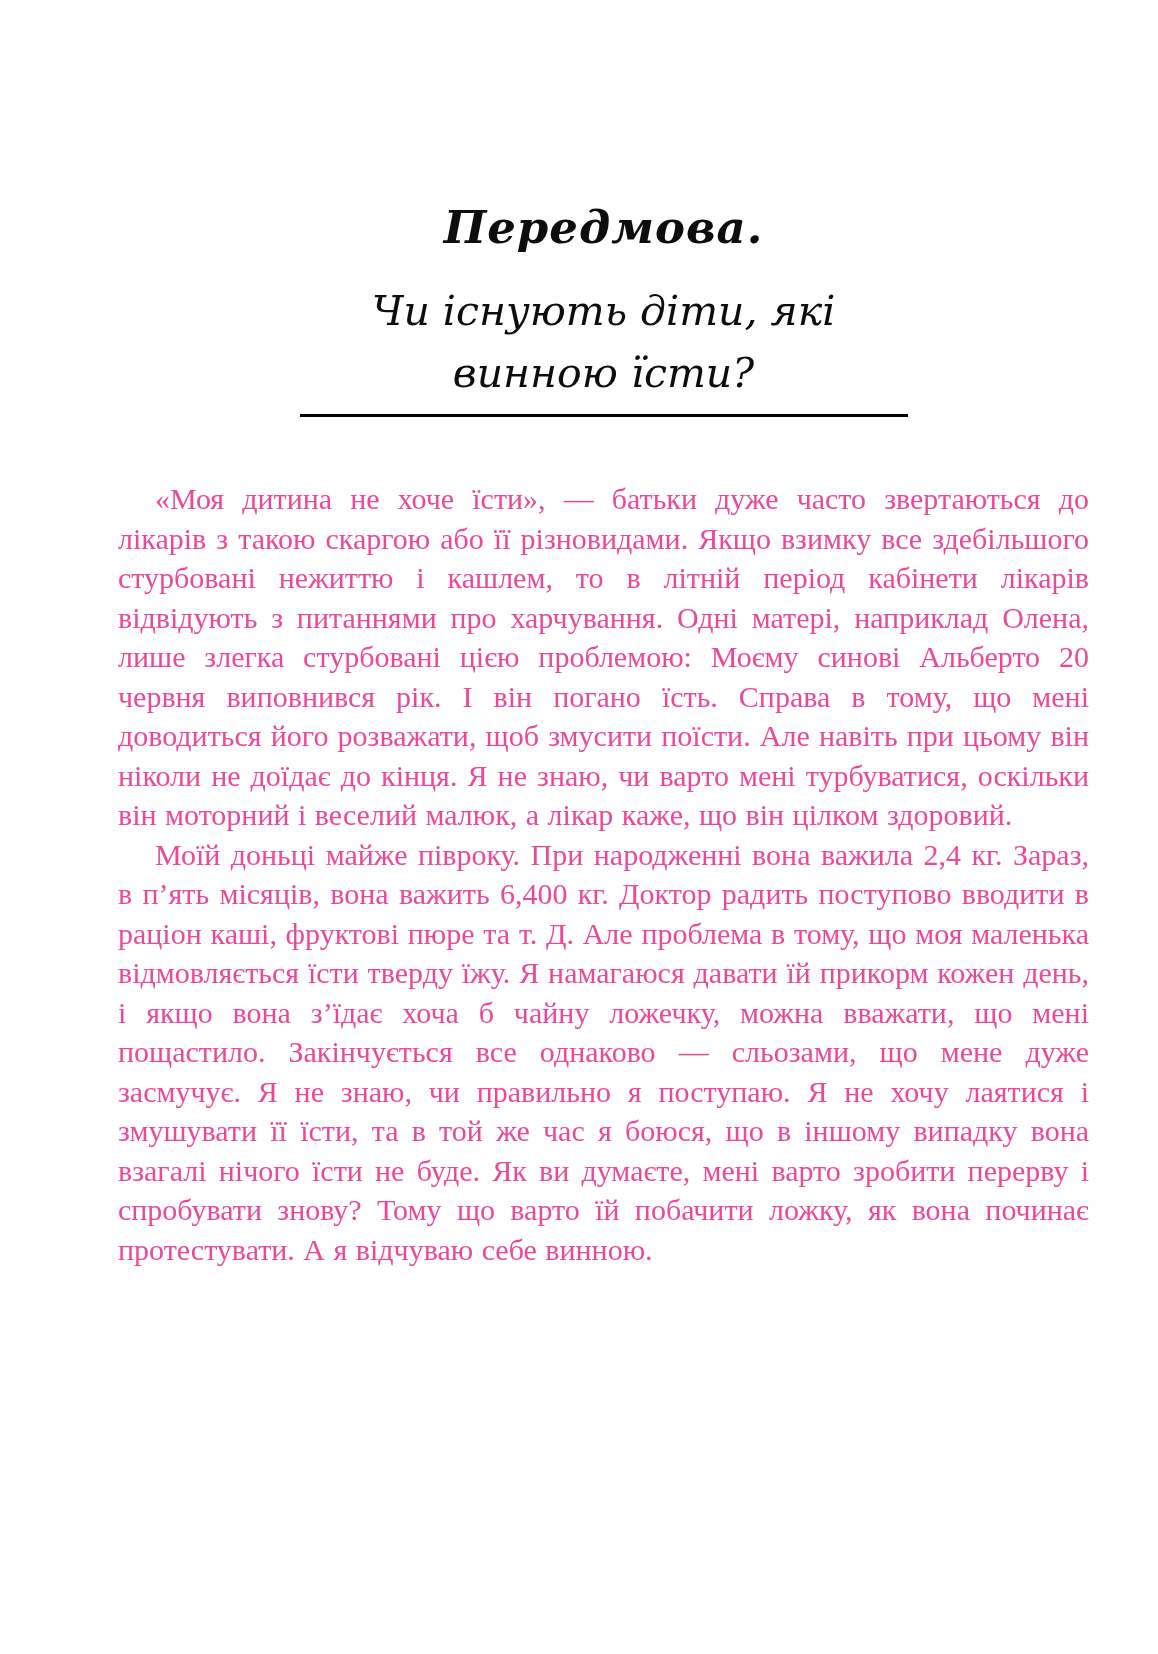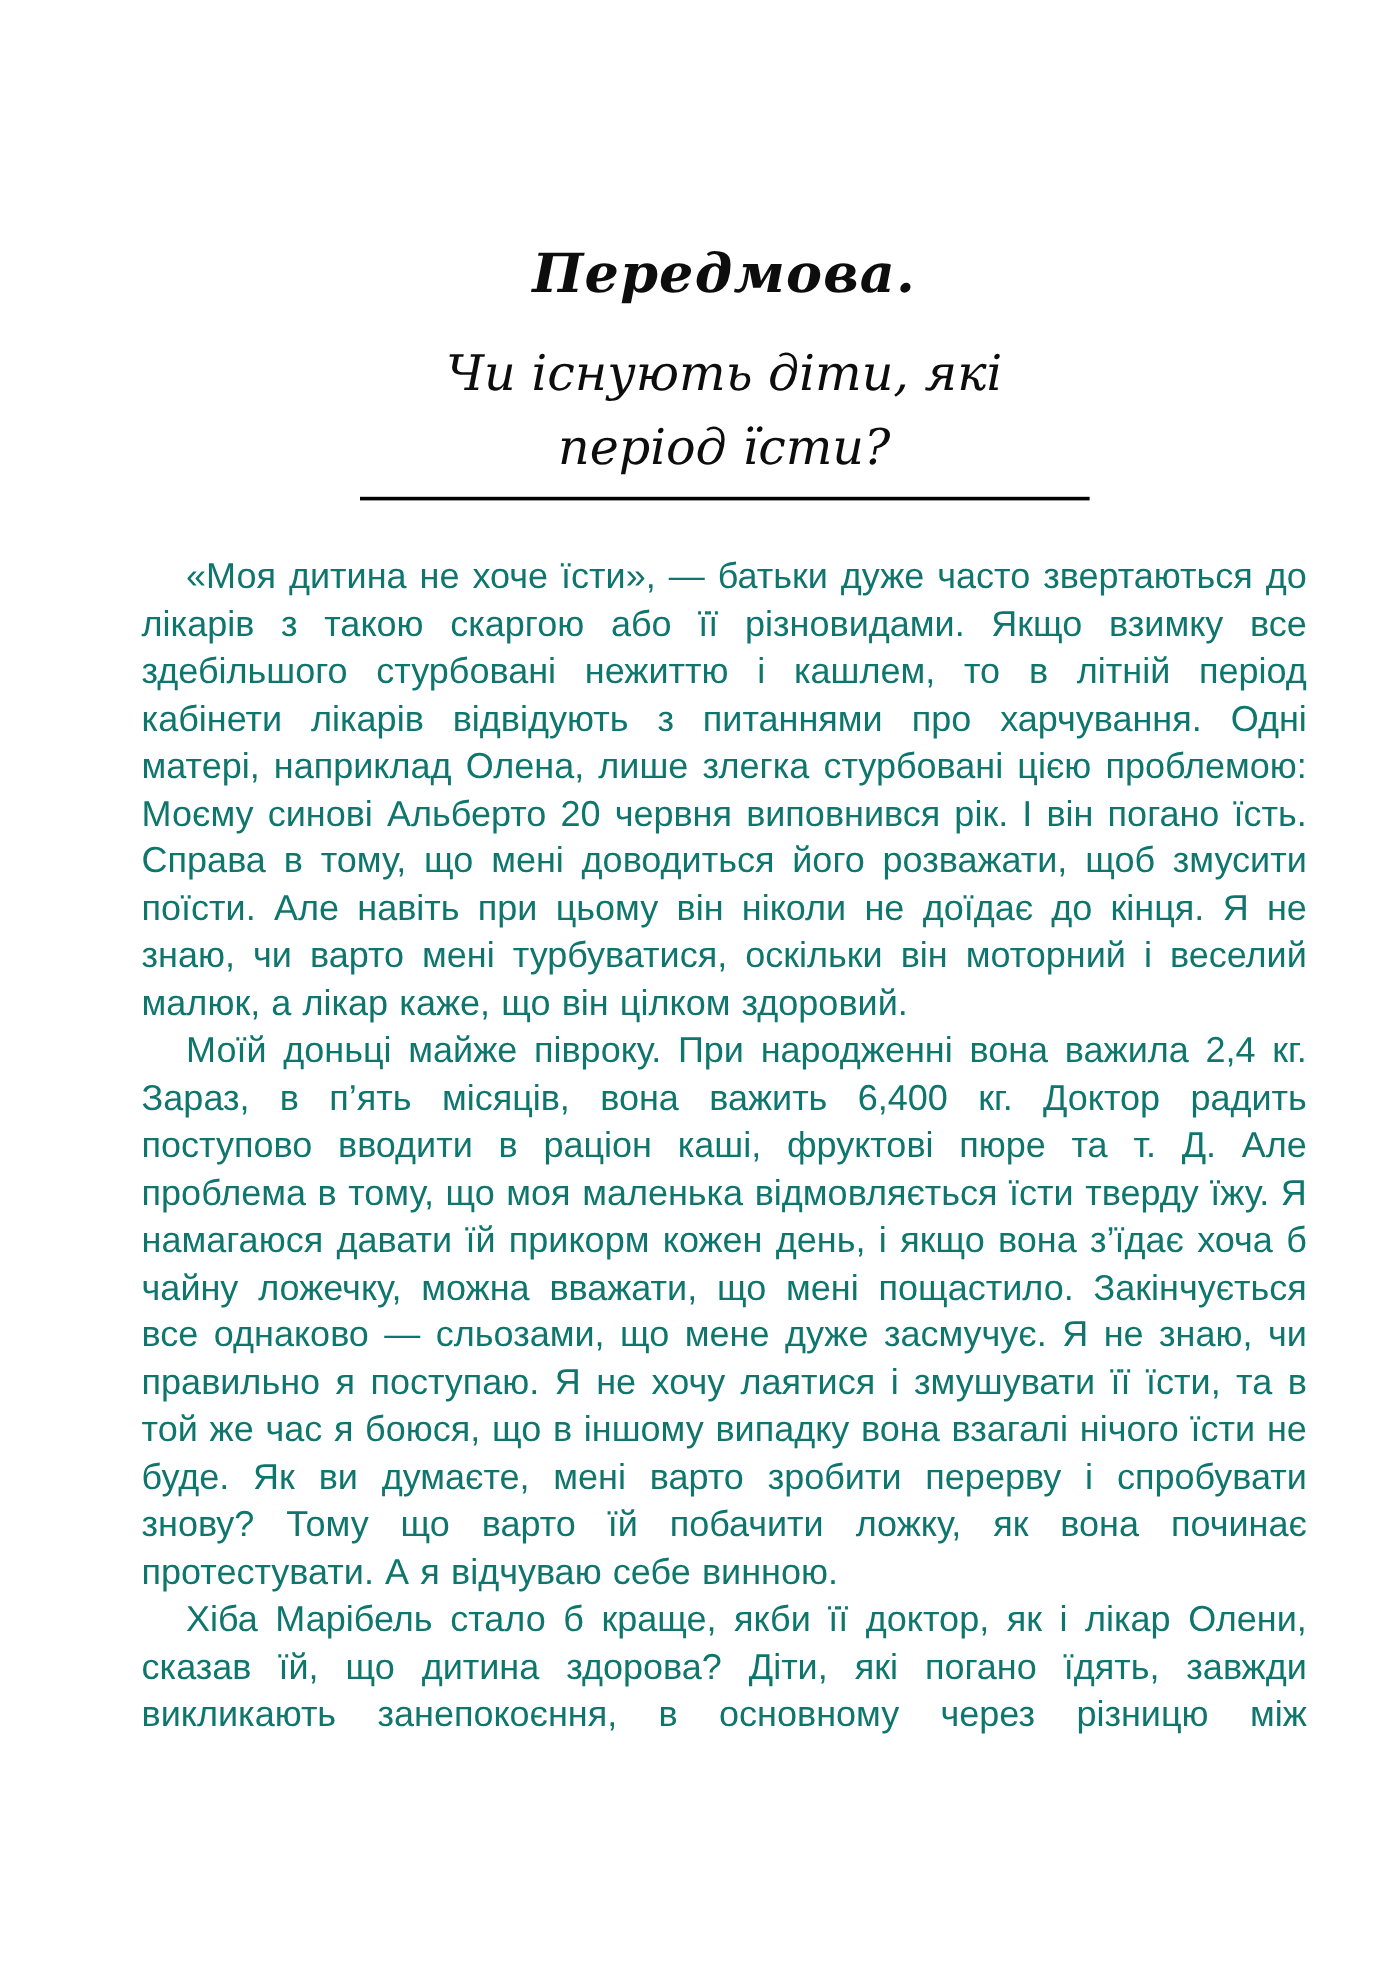--- a/index.html
+++ b/index.html
@@ -39,49 +39,48 @@
     line-height: 62px;
     color: #0d0d0d;
   }
   .title-divider {
     width: 608px;
     height: 3px;
     background: #000000;
     margin: 10px auto 0 auto;
   }
   .page-body {
-    margin-top: 44px;
-    font-family: Liberation Sans, sans-serif;
+    margin-top: 62px;
+    font-family: Liberation Serif, serif;
     font-size: 30px;
     line-height: 39.5px;
-    color: #0f766e;
+    color: #ec4899;
   }
   .page-body p {
     margin: 0;
     text-indent: 37px;
     text-align: justify;
     word-spacing: 1px;
   }
   .page-body p.justify-last {
     text-align-last: justify;
   }
 </style>
 </head>
 <body>
 
 <div class="page">
 
   <div class="title-block">
     <h1 class="chapter-title">Передмова.</h1>
     <h2 class="chapter-subtitle">
       <span>Чи існують діти, які</span><br>
-      <span>період їсти?</span>
+      <span>винною їсти?</span>
     </h2>
     <div class="title-divider"></div>
   </div>
 
   <div class="page-body">
     <p>«Моя дитина не хоче їсти», — батьки дуже часто звертаються до лікарів з такою скаргою або її різновидами. Якщо взимку все здебільшого стурбовані нежиттю і кашлем, то в літній період кабінети лікарів відвідують з питаннями про харчування. Одні матері, наприклад Олена, лише злегка стурбовані цією проблемою: Моєму синові Альберто 20 червня виповнився рік. І він погано їсть. Справа в тому, що мені доводиться його розважати, щоб змусити поїсти. Але навіть при цьому він ніколи не доїдає до кінця. Я не знаю, чи варто мені турбуватися, оскільки він моторний і веселий малюк, а лікар каже, що він цілком здоровий.</p>
     <p>Моїй доньці майже півроку. При народженні вона важила 2,4 кг. Зараз, в п’ять місяців, вона важить 6,400 кг. Доктор радить поступово вводити в раціон каші, фруктові пюре та т. Д. Але проблема в тому, що моя маленька відмовляється їсти тверду їжу. Я намагаюся давати їй прикорм кожен день, і якщо вона з’їдає хоча б чайну ложечку, можна вважати, що мені пощастило. Закінчується все однаково — сльозами, що мене дуже засмучує. Я не знаю, чи правильно я поступаю. Я не хочу лаятися і змушувати її їсти, та в той же час я боюся, що в іншому випадку вона взагалі нічого їсти не буде. Як ви думаєте, мені варто зробити перерву і спробувати знову? Тому що варто їй побачити ложку, як вона починає протестувати. А я відчуваю себе винною.</p>
-    <p class="justify-last">Хіба Марібель стало б краще, якби її доктор, як і лікар Олени, сказав їй, що дитина здорова? Діти, які погано їдять, завжди викликають занепокоєння, в основному через різницю між</p>
   </div>
 
 </div>
 
 </body></html>

